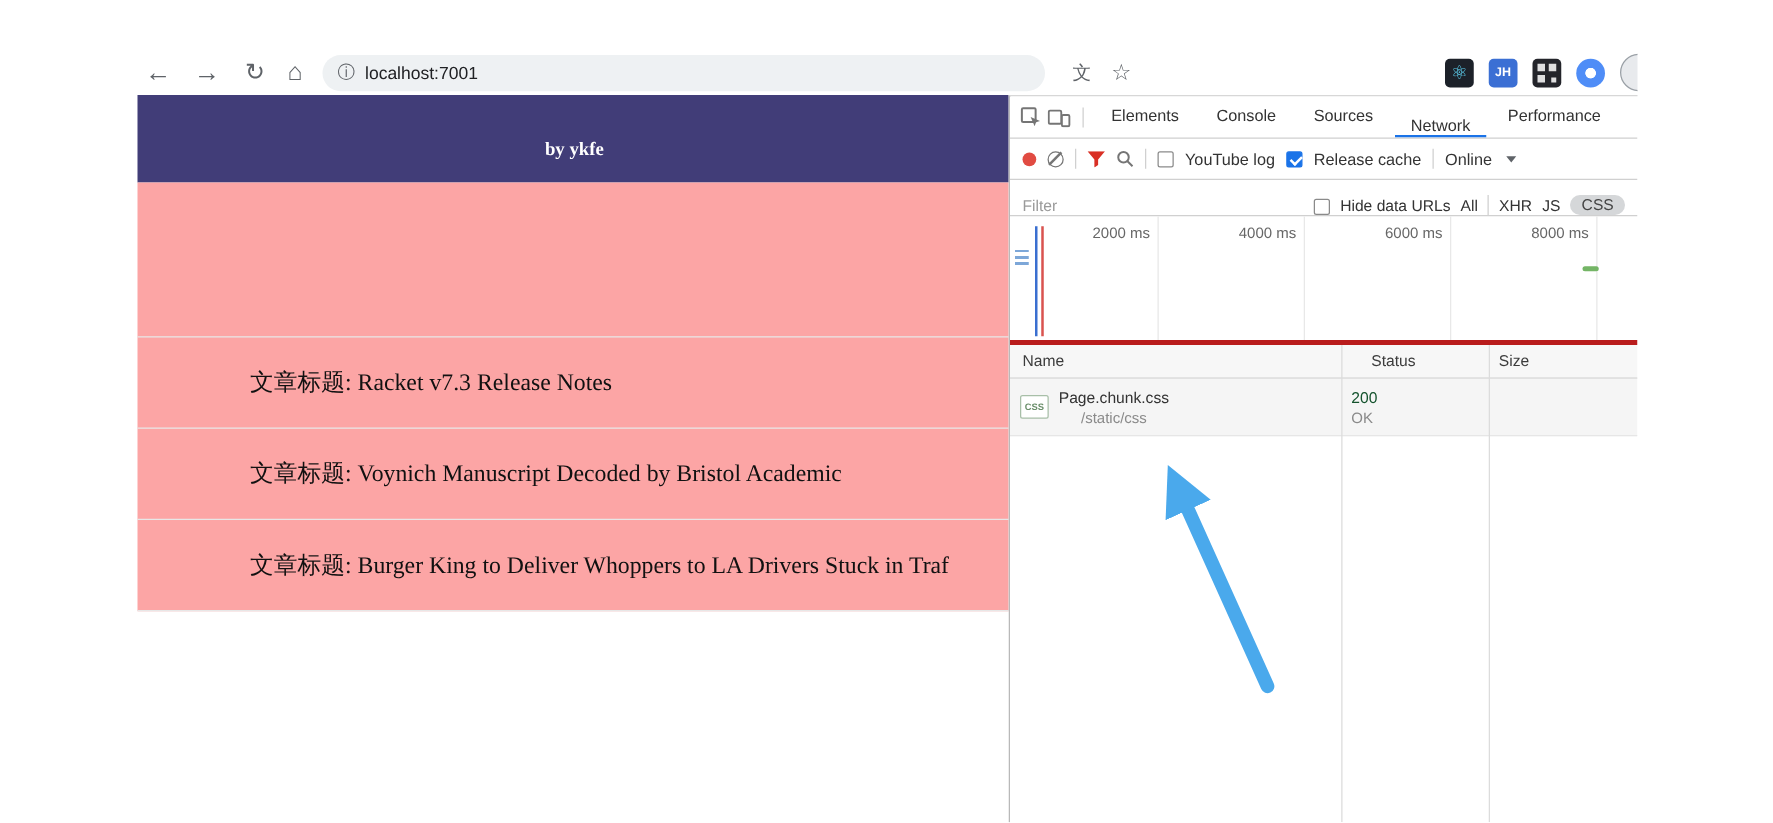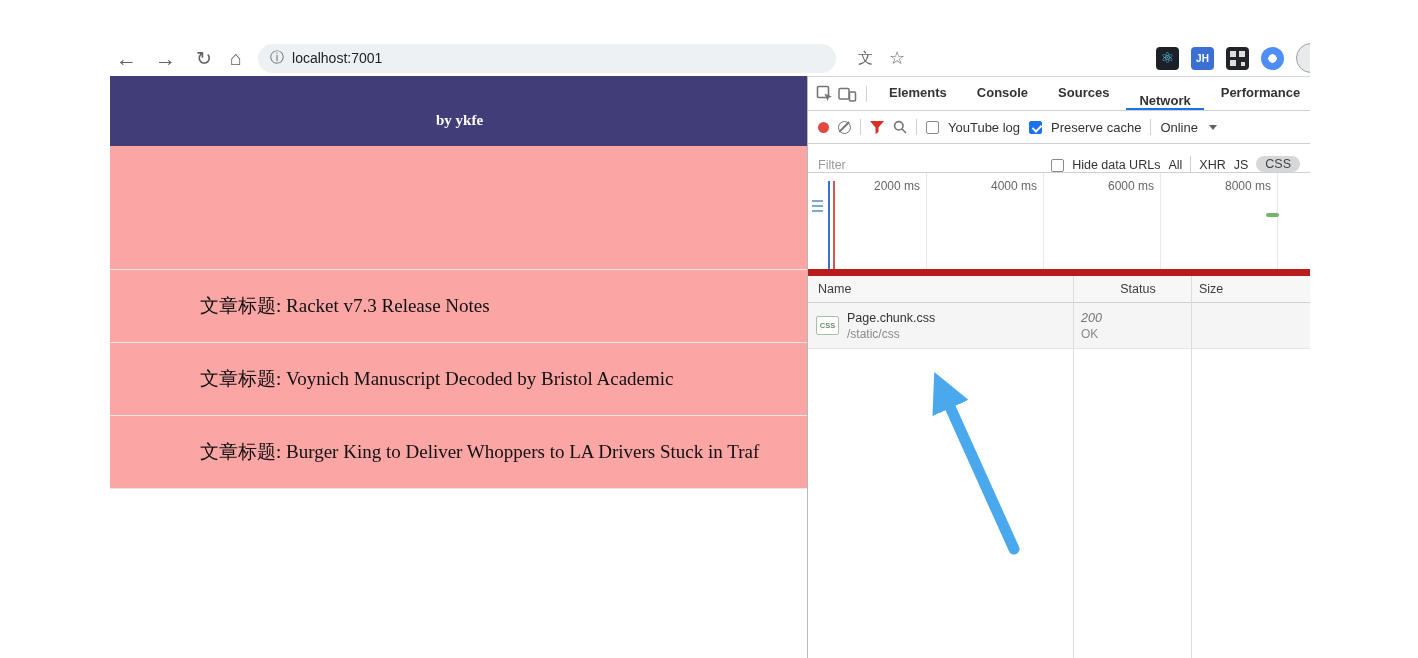--- a/index.html
+++ b/index.html
@@ -52,21 +52,21 @@
     padding-left:90px; white-space:nowrap; overflow:hidden; }
   .article-title { font-family:"Liberation Serif","DejaVu Serif",serif; font-size:19px; color:#111; }
 
   
   .devtools { position:absolute; left:807px; top:76px; width:503px; height:582px;
     background:#fff; border-left:1px solid #b9b9b9; border-top:1px solid #d7d7d7;
     display:flex; flex-direction:column; font-size:13px; color:#333; overflow:hidden; }
   .vsep { width:1px; height:16px; background:#d0d0d0; flex:none; }
 
   .dt-tabbar { height:34px; flex:none; border-bottom:1px solid #d0d0d0;
-    display:flex; align-items:center; padding-left:8px; gap:4px; overflow:hidden;font-weight:bold; }
+    display:flex; align-items:center; padding-left:8px; gap:4px; overflow:hidden; }
   .dt-tabbar .vsep { margin:0 5px; }
   .dt-tab { height:100%; display:flex; align-items:center; padding:0 13px;
     border-bottom:2px solid transparent; white-space:nowrap; }
   .dt-tab.active { border-bottom-color:#1a73e8;align-items:flex-end; }
 
   .dt-toolbar { height:33px; flex:none; border-bottom:1px solid #d0d0d0;
     display:flex; align-items:center; padding:0 10px; gap:9px; }
   .record-dot { width:11px; height:11px; border-radius:50%; background:#e14b42; flex:none; }
   .clear-icon { width:13px; height:13px; border:1.5px solid #757575; border-radius:50%;
     position:relative; flex:none; }
@@ -80,51 +80,51 @@
     border-top:5px solid #5f6368; margin-left:2px; }
 
   .dt-filterbar { height:29px; flex:none; border-bottom:1px solid #d0d0d0;
     display:flex; align-items:flex-end; padding:0 10px; gap:8px; font-size:12.5px; }
   .filter-input { border:none; outline:none; background:transparent; font-size:12.5px;
     width:150px; color:#333; font-family:"Liberation Sans", sans-serif; }
   .filter-input::placeholder { color:#9a9a9a; }
   .push-right { margin-left:auto; }
   .pill { background:#d5d7d9; border-radius:9px; padding:1px 9px; color:#444; }
 
-  .dt-timeline { height:103px; flex:none; border-bottom:7px solid #b91c1c; position:relative; overflow:hidden; }
+  .dt-timeline { height:103px; flex:none; border-bottom:4px solid #b91c1c; position:relative; overflow:hidden; }
   .tl-line { position:absolute; top:0; bottom:0; width:1px; background:#e8e8e8; }
   .tl-label { position:absolute; top:6px; font-size:12px; color:#666;
     transform:translateX(calc(-100% - 6px)); white-space:nowrap; }
   .tl-mini-bars { position:absolute; left:4px; top:27px; width:11px; height:12px;
     background:repeating-linear-gradient(#7da7d8 0 2px, transparent 2px 5px); }
   .tl-blue-line { position:absolute; left:20px; top:8px; width:2px; height:88px; background:#3a6fd0; }
   .tl-red-line { position:absolute; left:25px; top:8px; width:1.5px; height:88px; background:#d9534f; }
   .tl-green-dash { position:absolute; left:458px; top:40px; width:13px; height:4px;
     background:#74b566; border-radius:2px; }
 
   .dt-table { flex:1; position:relative; font-size:12.5px; }
   .col-line { position:absolute; top:0; bottom:0; width:1px; background:#dcdcdc; z-index:4; }
   .col-line.c1 { left:265px; } .col-line.c2 { left:383px; }
   .dt-thead { height:27px; background:#f7f7f7; border-bottom:1px solid #cfcfcf;
     display:flex; align-items:center; position:relative; z-index:1; color:#3c3c3c; }
   .th-name { width:265px; padding-left:10px; }
-  .th-status { width:118px; padding-left:12px;text-align:center; }
+  .th-status { width:118px; padding-left:24px; }
   .th-size { flex:1; padding-left:8px; }
   .dt-row { height:46px; background:#f5f5f5; border-bottom:1px solid #e6e6e6;
     display:flex; position:relative; z-index:1; }
   .cell-name { width:265px; display:flex; align-items:center; gap:8px; padding-left:8px; }
   .file-icon { width:23px; height:19px; background:#fff; border:1px solid #a8bfa8; border-radius:2px;
     display:flex; align-items:center; justify-content:center;
     font-size:7.5px; font-weight:bold; color:#6b8f6b; flex:none; }
-  .name-lines { display:flex; flex-direction:column; gap:2px; }
+  .name-lines { display:flex; flex-direction:column; gap:2px;align-items:center; }
   .req-name { color:#333; }
   .req-path { color:#8a8a8a; font-size:12px; }
   .cell-status { width:118px; padding-left:8px; display:flex; flex-direction:column;
     justify-content:center; gap:2px; }
-  .status-code { color:#737373;font-style:italic; }
+  .status-code { color:#14532d; }
   .status-text { color:#8a8a8a; font-size:12px; }
   .cell-size { flex:1; }
 
   .arrow-layer { position:absolute; left:0; top:0; width:1418px; height:658px;
     z-index:20; pointer-events:none; }
 
   .funnel-svg, .mag-svg, .inspect-svg, .device-svg { display:block; flex:none; }
 </style>
 </head>
 <body>
@@ -204,21 +204,21 @@
         <path d="M0 0 h14 l-5.5 6.5 v4.5 l-3 2 v-6.5 z" fill="#d93025"></path>
       </svg>
       <svg class="mag-svg" width="14" height="14" viewBox="0 0 14 14">
         <circle cx="5.8" cy="5.8" r="4.2" fill="none" stroke="#757575" stroke-width="1.6"></circle>
         <line x1="9" y1="9" x2="13" y2="13" stroke="#757575" stroke-width="1.6"></line>
       </svg>
       <div class="vsep"></div>
       <div class="cb"></div>
       <span>YouTube log</span>
       <div class="cb checked"></div>
-      <span>Preserve cache</span>
+      <span>Release cache</span>
       <div class="vsep"></div>
       <span>Online</span>
       <div class="caret"></div>
     </div>
 
     <div class="dt-filterbar">
       <input class="filter-input" type="text" placeholder="Filter" style="">
       <div class="cb push-right"></div>
       <span>Hide data URLs</span>
       <span>All</span>

